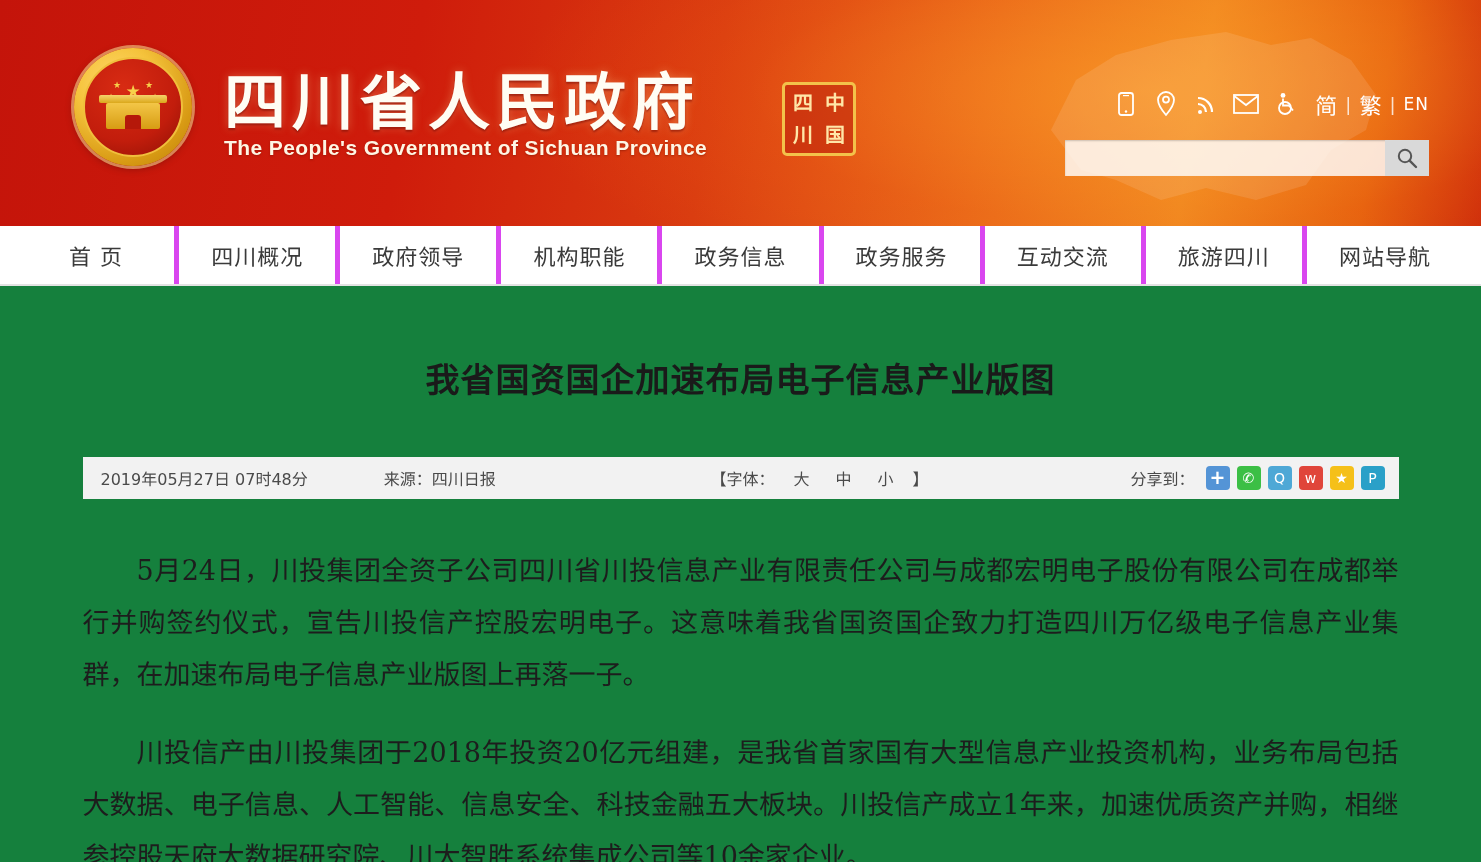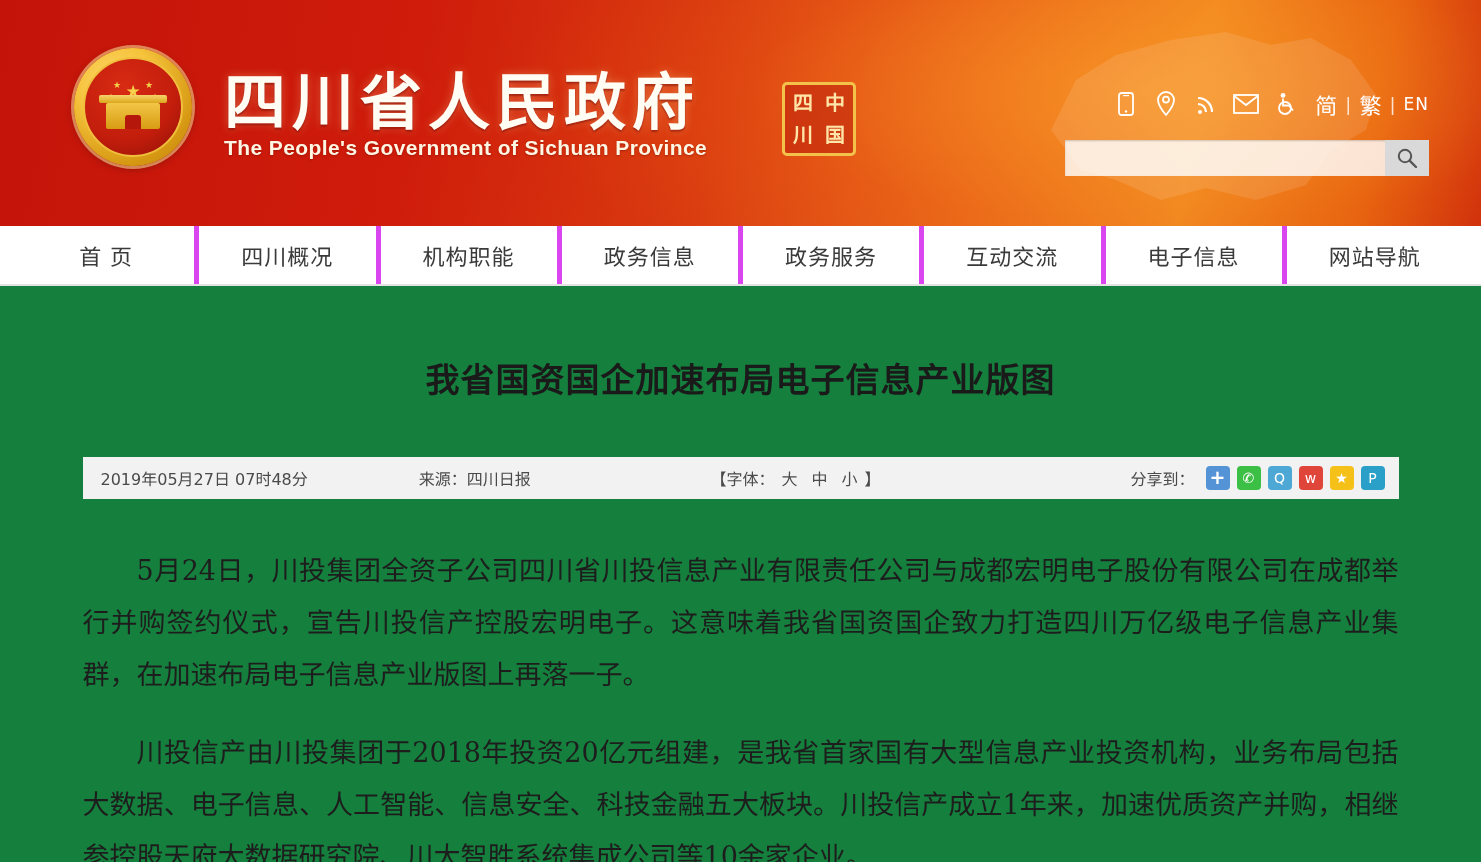--- a/index.html
+++ b/index.html
@@ -267,28 +267,28 @@
     height: 42px;
     background: #f2f2f2;
     display: flex;
     align-items: center;
     font-family: "DejaVu Sans", "Liberation Sans", sans-serif;
     font-size: 16px;
     color: #4a4a4a;
     position: relative;
   }
   .meta-date { margin-left: 18px; }
-  .meta-source { margin-left: 111px; }
+  .meta-source { margin-left: 76px; }
   .meta-fontsize {
     position: absolute;
     left: 50%;
     transform: translateX(-30px);
     display: flex;
     align-items: center;
-    gap: 0px;
+    gap: 12px;
     white-space: nowrap;
   }
   .fs-btn { cursor: pointer; padding: 0 7px; }
   .meta-share {
     position: absolute;
     right: 14px;
     display: flex;
     align-items: center;
     gap: 7px;
   }
@@ -413,25 +413,26 @@
         </svg>
       </button>
     </div>
   </div>
 </div>
 
 <nav class="navbar">
   <div class="nav-list">
     <div class="nav-item">首 页</div>
     <div class="nav-item">四川概况</div>
+    <div class="nav-item">政府领导</div>
     <div class="nav-item">机构职能</div>
     <div class="nav-item">政务信息</div>
     <div class="nav-item">政务服务</div>
     <div class="nav-item">互动交流</div>
-    <div class="nav-item">电子信息</div>
+    <div class="nav-item">旅游四川</div>
     <div class="nav-item">网站导航</div>
   </div>
 </nav>
 
 <div class="content">
   <div class="article">
 
     <h1 class="article-title">我省国资国企加速布局电子信息产业版图</h1>
 
     <div class="meta-bar">

